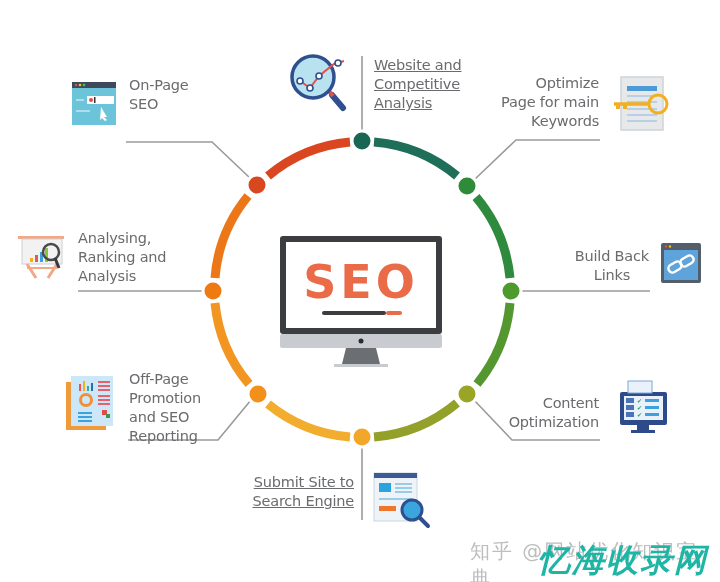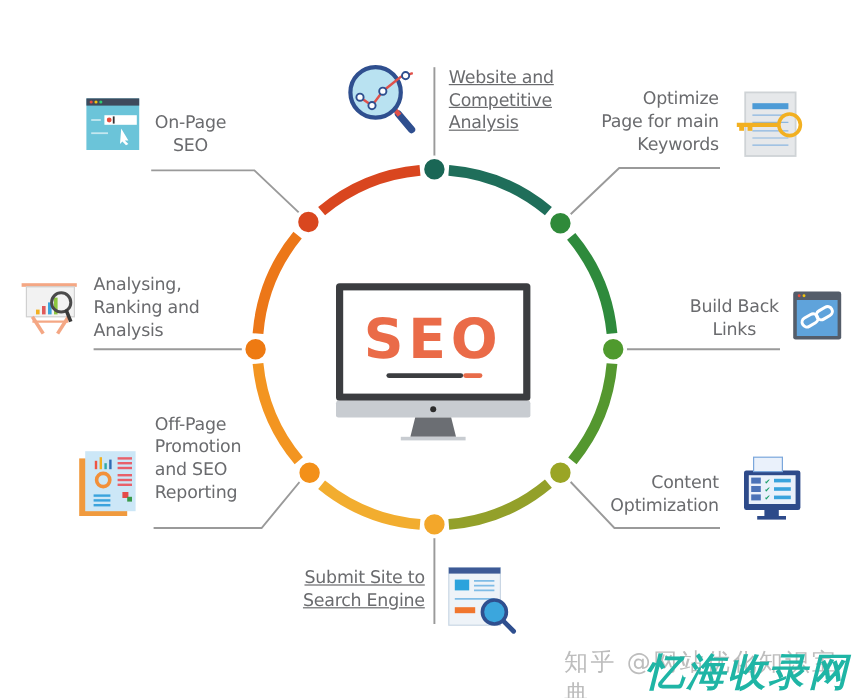--- a/index.html
+++ b/index.html
@@ -179,24 +179,24 @@
 Analysis</div>
 <div class="label right" style="right:121px; top:74px;">Optimize
 Page for main
 Keywords</div>
 <div class="label right" style="right:71px; top:247px;text-align:center;">Build Back
 Links</div>
 <div class="label right" style="right:121px; top:394px;">Content
 Optimization</div>
 <div class="label right" style="right:366px; top:473px;text-decoration:underline;">Submit Site to
 Search Engine</div>
-<div class="label" style="left:129px; top:345px;">Off-Page
+<div class="label" style="left:129px; top:370px;">Off-Page
 Promotion
 and SEO
 Reporting</div>
 <div class="label" style="left:78px; top:229px;">Analysing,
 Ranking and
 Analysis</div>
-<div class="label" style="left:129px; top:94px;text-align:center;">On-Page
+<div class="label" style="left:129px; top:76px;">On-Page
 SEO</div>
 
 <div class="watermark">知乎 @网站优化知识宝典</div>
 <div class="wm-brand">忆海收录网</div>
 
 </body></html>

